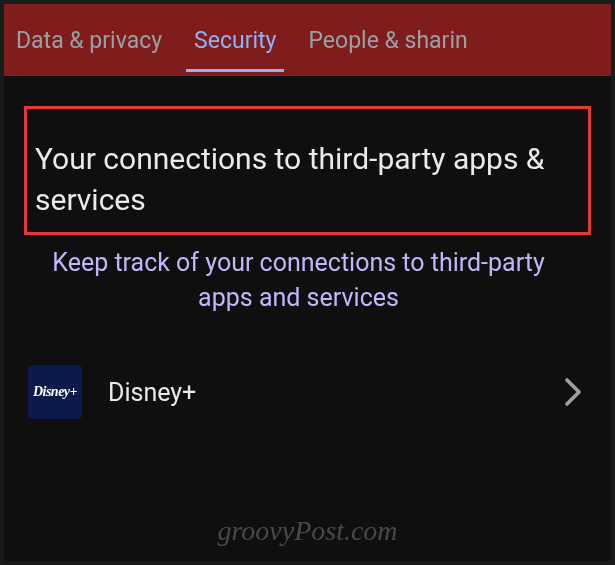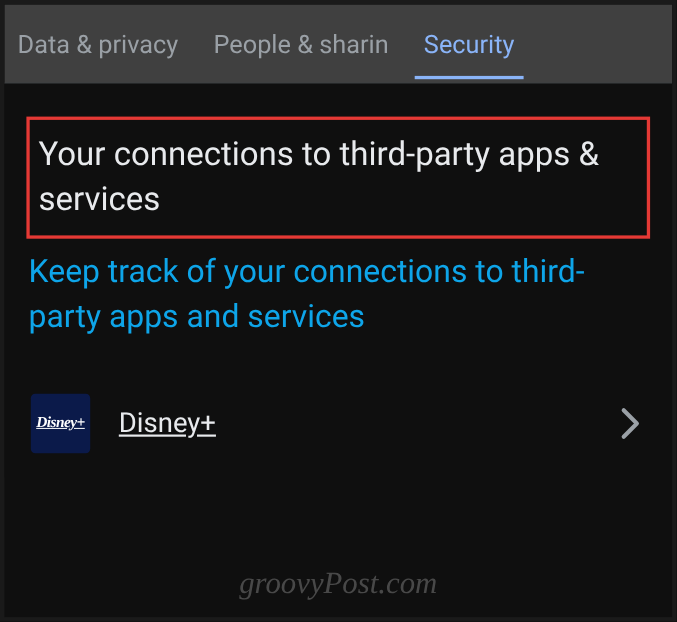--- a/index.html
+++ b/index.html
@@ -14,21 +14,21 @@
       font-family: 'Google Sans', Roboto, Arial, sans-serif;
       color: #e8eaed;
       overflow: hidden;
       position: relative;
       border: 4px solid #1a1a1a;
     }
     .tabs {
       display: flex;
       align-items: center;
       height: 72px;
-      background: #404040;
+      background: #7f1d1d;
       border-bottom: 1px solid #3c4043;
       padding: 0 4px;
       gap: 16px;
     }
     .tab {
       font-size: 23px;
       color: #9aa0a6;
       padding: 20px 8px 18px 8px;
       cursor: pointer;
       white-space: nowrap;
@@ -45,35 +45,36 @@
     .highlight-box {
       border: 3px solid #e53935;
       padding: 12px 14px 12px 8px;
       margin-bottom: 10px;
     }
     .section-title {
       font-size: 30px;
       font-weight: 400;
       color: #e8eaed;
       line-height: 1.35;
+      margin-top: 18px;
     }
     .section-subtitle {
-      font-size: 29px;
-      color: #0ea5e9;
+      font-size: 25px;
+      color: #c4b5fd;
       line-height: 1.4;
       margin-bottom: 28px;
       padding-left: 2px;
       padding-right: 20px;
+      text-align: center;
     }
     .app-row {
       display: flex;
       align-items: center;
       padding: 22px 8px 22px 4px;
       cursor: pointer;
-      text-decoration: underline;
     }
     .app-icon {
       width: 54px;
       height: 54px;
       flex-shrink: 0;
       margin-right: 26px;
       border-radius: 4px;
       display: flex;
       align-items: center;
       justify-content: center;
@@ -122,22 +123,22 @@
       font-family: Georgia, serif;
       font-style: italic;
       pointer-events: none;
     }
   </style>
 </head>
 <body>
 
 <div class="tabs">
   <div class="tab">Data &amp; privacy</div>
+  <div class="tab active">Security</div>
   <div class="tab">People &amp; sharin</div>
-  <div class="tab active">Security</div>
 </div>
 
 <div class="content">
   <div class="highlight-box">
     <div class="section-title">Your connections to third-party apps &amp; services</div>
   </div>
   <div class="section-subtitle">Keep track of your connections to third-party apps and services</div>
 
   <div class="app-row">
     <div class="app-icon disney-icon">Disney+</div>

